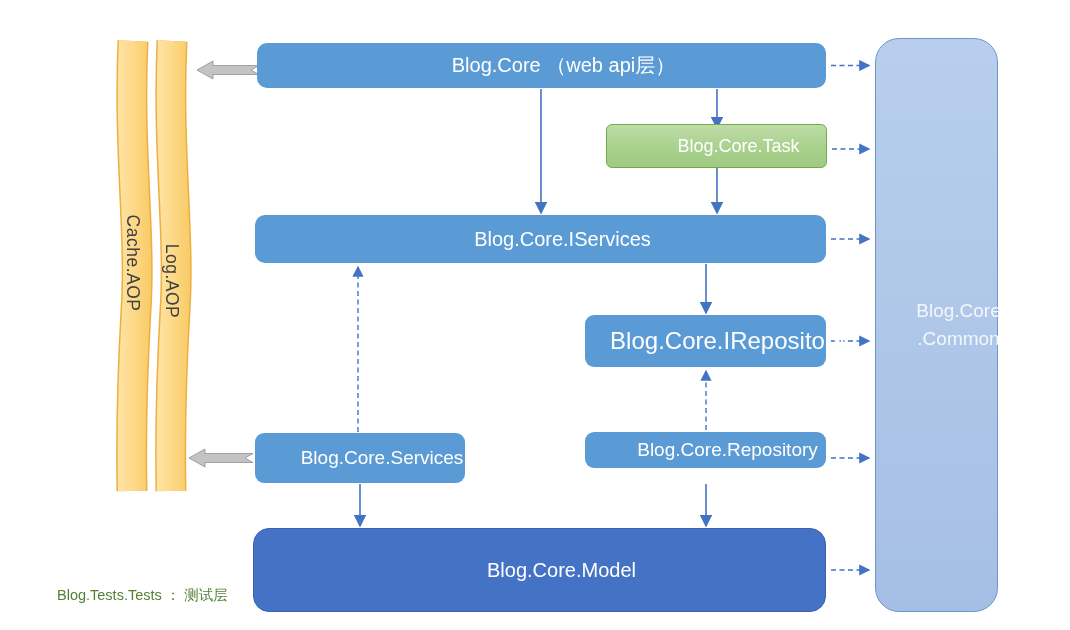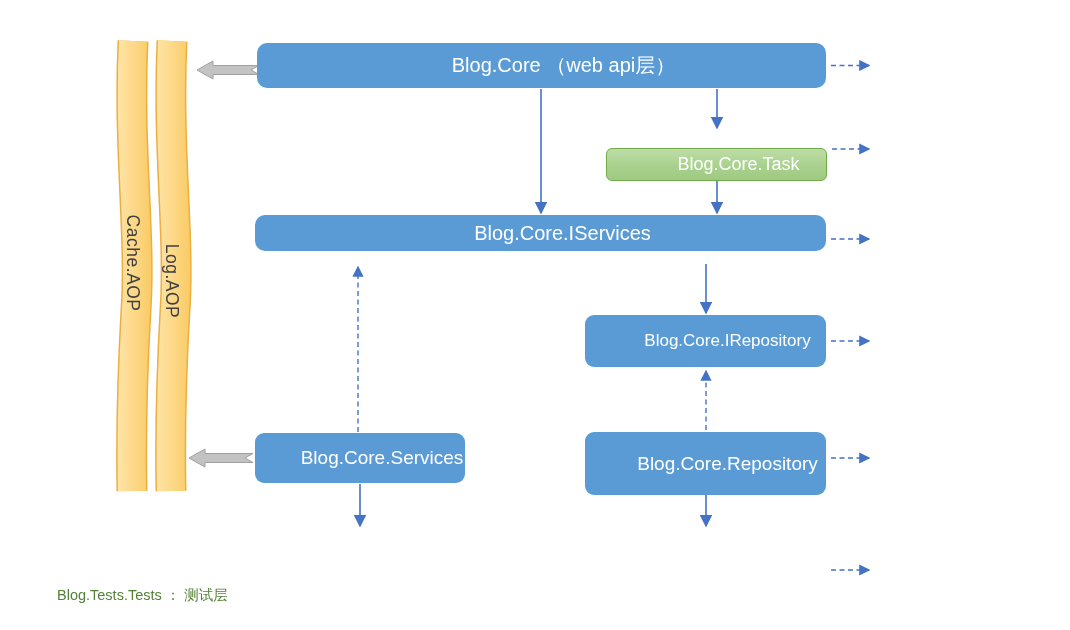--- a/index.html
+++ b/index.html
@@ -9,27 +9,27 @@
   }
   .layer { position:absolute; left:0; top:0; width:1070px; height:630px; }
   svg.layer { z-index:1; }
 
   .node {
     position:absolute; z-index:2; display:flex; align-items:center; justify-content:center;
     color:#ffffff; text-align:center; box-sizing:border-box; white-space:nowrap;padding-left:44px;
   }
   .blue   { background:var(--primary-blue); }
   .node-web-api     { left:257px; top:43px;  width:569px; height:45px; border-radius:10px; font-size:20px; }
-  .node-task        { left:606px; top:148px; width:221px; height:33px; border-radius:6px;  font-size:18px;
+  .node-task        { left:606px; top:124px; width:221px; height:44px; border-radius:6px;  font-size:18px;
                       background:linear-gradient(180deg,#BEDCA7 0%, #A9D18E 55%, #9FCA82 100%);
                       border:1.5px solid var(--task-green-border); }
-  .node-iservices   { left:255px; top:215px; width:571px; height:36px; border-radius:10px; font-size:20px; }
-  .node-irepository { left:585px; top:315px; width:241px; height:52px; border-radius:9px;  font-size:17px;align-items:center; }
+  .node-iservices   { left:255px; top:215px; width:571px; height:48px; border-radius:10px; font-size:20px; }
+  .node-irepository { left:585px; top:315px; width:241px; height:52px; border-radius:9px;  font-size:24px;align-items:center; }
   .node-services    { left:255px; top:433px; width:210px; height:50px; border-radius:9px;  font-size:19px;align-items:center; }
-  .node-repository  { left:585px; top:432px; width:241px; height:63px; border-radius:9px;  font-size:19px; }
+  .node-repository  { left:585px; top:432px; width:241px; height:36px; border-radius:9px;  font-size:19px; }
   .node-model       { left:253px; top:528px; width:573px; height:84px; border-radius:16px; font-size:20px;
                       background:var(--dark-blue); border:1.5px solid #3A62B0; }
   .node-common      { left:875px; top:38px;  width:123px; height:574px; border-radius:24px; font-size:19px;
                       background:linear-gradient(180deg, var(--common-fill-top), var(--common-fill-bottom));
                       border:1.5px solid var(--common-border); color:#F2F7FD; flex-direction:column; line-height:28px; }
 
   .bar-label {
     position:absolute; z-index:2; width:140px; height:24px;
     display:flex; align-items:center; justify-content:center;
     transform:rotate(90deg); font-size:17.5px; letter-spacing:0.5px; color:var(--bar-text);
@@ -117,21 +117,28 @@
   </div>
 
   <div class="node blue node-services">
     <span>Blog.Core.Services</span>
   </div>
 
   <div class="node blue node-repository">
     <span>Blog.Core.Repository</span>
   </div>
 
+  <div class="node node-model">
+    <span>Blog.Core.Model</span>
+  </div>
 
+  <div class="node node-common">
+    <span>Blog.Core</span>
+    <span>.Common</span>
+  </div>
 
   <div class="bar-label bar-label-cache">Cache.AOP</div>
   <div class="bar-label bar-label-log">Log.AOP</div>
 
   <div class="legend">
     <div>Blog.Tests.Tests ： 测试层</div>
     
   </div>
 
 </div>

